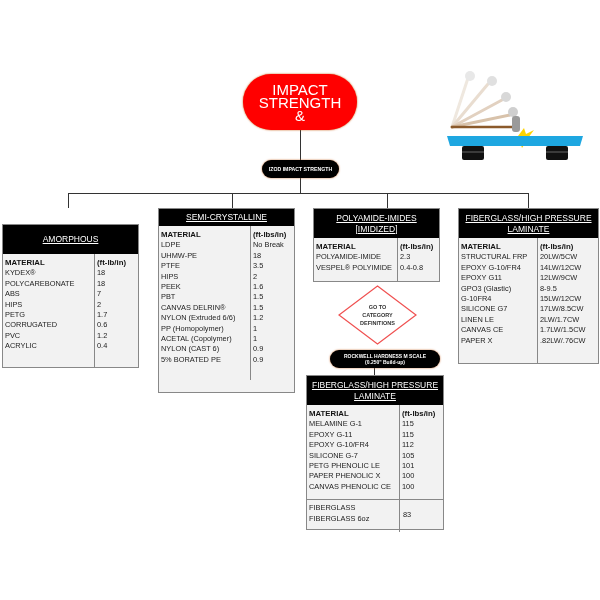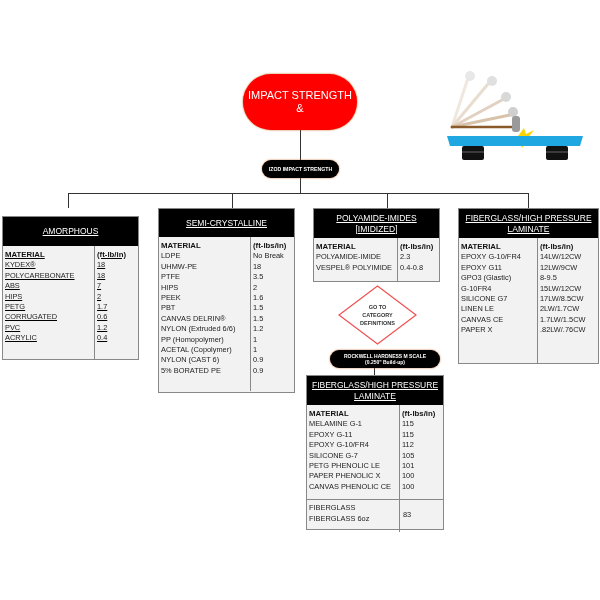--- a/index.html
+++ b/index.html
@@ -1,19 +1,19 @@
 <!DOCTYPE html>
 <html><head>
 <meta charset="utf-8">
 <style>
   html, body { margin:0; padding:0; background:#ffffff; }
   body { width:600px; height:600px; position:relative; overflow:hidden; font-family:"Liberation Sans", sans-serif; }
   .abs { position:absolute; }
   .line { position:absolute; background:#333; }
-  .root-pill { position:absolute; left:243px; top:74px; width:114px; height:56px; background:#ff0000; border-radius:28px; color:#fff; font-size:11px; text-align:center; display:flex; flex-direction:column; justify-content:center; line-height:13px; box-shadow:0 0 2px #c05000; }
+  .root-pill { position:absolute; left:243px; top:74px; width:114px; height:56px; background:#ff0000; border-radius:28px; color:#fff; font-size:15px; text-align:center; display:flex; flex-direction:column; justify-content:center; line-height:13px; box-shadow:0 0 2px #c05000; }
   .pill-black { position:absolute; background:#000; color:#fff; border-radius:9px; text-align:center; font-weight:bold; box-shadow:0 0 2px #c06020; display:flex; flex-direction:column; justify-content:center; }
   .box { position:absolute; border:1px solid #888; background:#f2f2f2; }
   .box .hdr { background:#000; color:#fff; text-align:center; font-size:8.5px; display:flex; flex-direction:column; justify-content:center; line-height:11px; }
   .box .hdr span { text-decoration:underline; }
   .tbl { position:relative; font-size:7.4px; color:#222; }
   .tbl .row { display:flex; height:10.4px; line-height:10.4px; }
   .tbl .c1 { padding-left:2px; white-space:nowrap; overflow:hidden; }
   .tbl .c2 { padding-left:3px; white-space:nowrap; }
   .tbl .head { font-weight:bold; font-size:7.8px; color:#111; }
   .vdiv { position:absolute; top:0; bottom:0; width:1px; background:#888; }
@@ -56,21 +56,21 @@
   </g>
   <polygon points="78,66 84,58 86,64 94,60 88,68 96,72 86,72 82,78 80,72 72,72" fill="#ffd400"></polygon>
   <circle cx="83" cy="70" r="3" fill="#ff4a00"></circle>
   <polygon points="7,66 143,66 140,76 10,76" fill="#1ea7e1"></polygon>
   <rect x="22" y="76" width="22" height="14" rx="2" fill="#111"></rect>
   <rect x="106" y="76" width="22" height="14" rx="2" fill="#111"></rect>
   <line x1="22" y1="82" x2="44" y2="82" stroke="#666" stroke-width="1"></line>
   <line x1="106" y1="82" x2="128" y2="82" stroke="#666" stroke-width="1"></line>
 </svg>
 
-<div class="box" style="left:2px;top:216px;width:135px;height:142px;text-decoration:underline;">
+<div class="box" style="left:2px;top:224px;width:135px;height:142px;">
   <div class="hdr" style="height:29px;">
     <span>AMORPHOUS</span>
   </div>
   <div class="tbl" style="padding-top:4px;height:109px;">
     <div class="vdiv" style="left:91px;"></div>
     <div class="row head">
         <div class="c1" style="width:89px">MATERIAL</div>
         <div class="c2">(ft-lb/in)</div>
       </div>
     <div class="row">
@@ -102,21 +102,21 @@
         <div class="c2">1.2</div>
       </div>
     <div class="row">
         <div class="c1" style="width:89px">ACRYLIC</div>
         <div class="c2">0.4</div>
       </div>
   </div>
 </div>
 
 <div class="box" style="left:158px;top:208px;width:135px;height:183px;">
-  <div class="hdr" style="height:28px;align-items:center;">
+  <div class="hdr" style="height:17px;align-items:center;">
     <span>SEMI-CRYSTALLINE</span>
   </div>
   <div class="tbl" style="padding-top:4px;height:150px;">
     <div class="vdiv" style="left:91px;"></div>
     <div class="row head">
         <div class="c1" style="width:89px">MATERIAL</div>
         <div class="c2">(ft-lbs/in)</div>
       </div>
     <div class="row">
         <div class="c1" style="width:89px">LDPE</div>
@@ -194,20 +194,24 @@
 <div class="box" style="left:458px;top:208px;width:139px;height:154px;">
   <div class="hdr" style="height:29px;">
     <span>FIBERGLASS/HIGH PRESSURE</span>
     <span>LAMINATE</span>
   </div>
   <div class="tbl" style="padding-top:4px;height:121px;">
     <div class="vdiv" style="left:78px;"></div>
     <div class="row head">
         <div class="c1" style="width:76px">MATERIAL</div>
         <div class="c2">(ft-lbs/in)</div>
+      </div>
+    <div class="row">
+        <div class="c1" style="width:76px">STRUCTURAL FRP</div>
+        <div class="c2">20LW/5CW</div>
       </div>
     <div class="row">
         <div class="c1" style="width:76px">EPOXY G-10/FR4</div>
         <div class="c2">14LW/12CW</div>
       </div>
     <div class="row">
         <div class="c1" style="width:76px">EPOXY G11</div>
         <div class="c2">12LW/9CW</div>
       </div>
     <div class="row">

